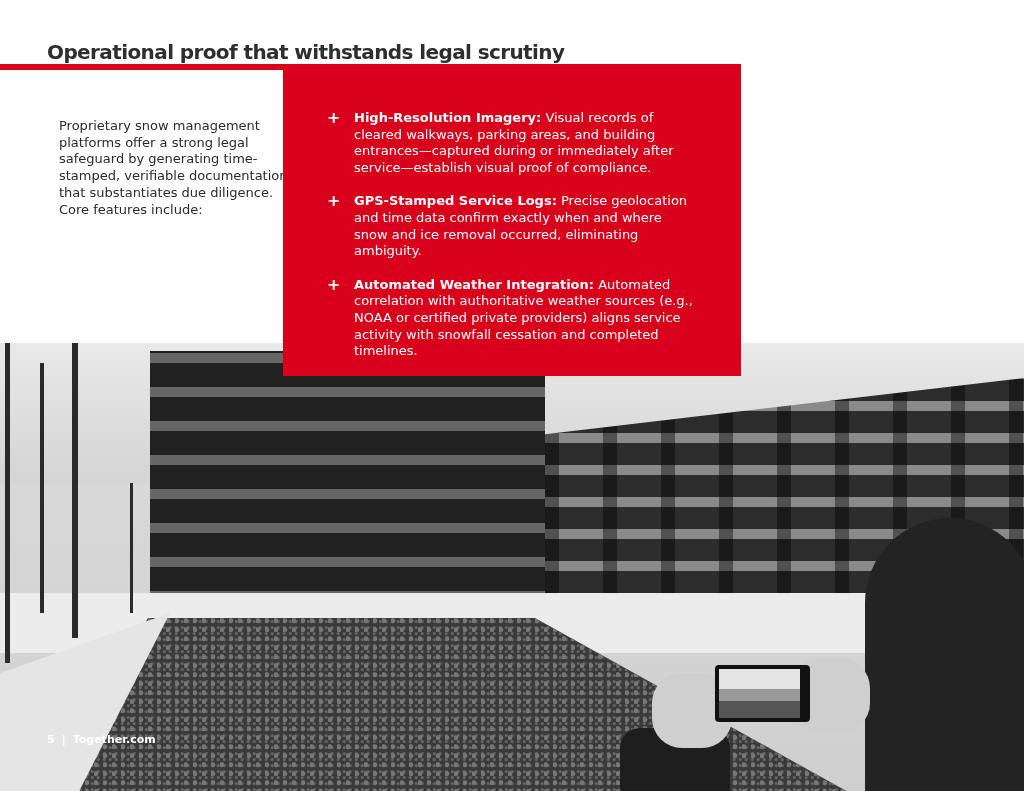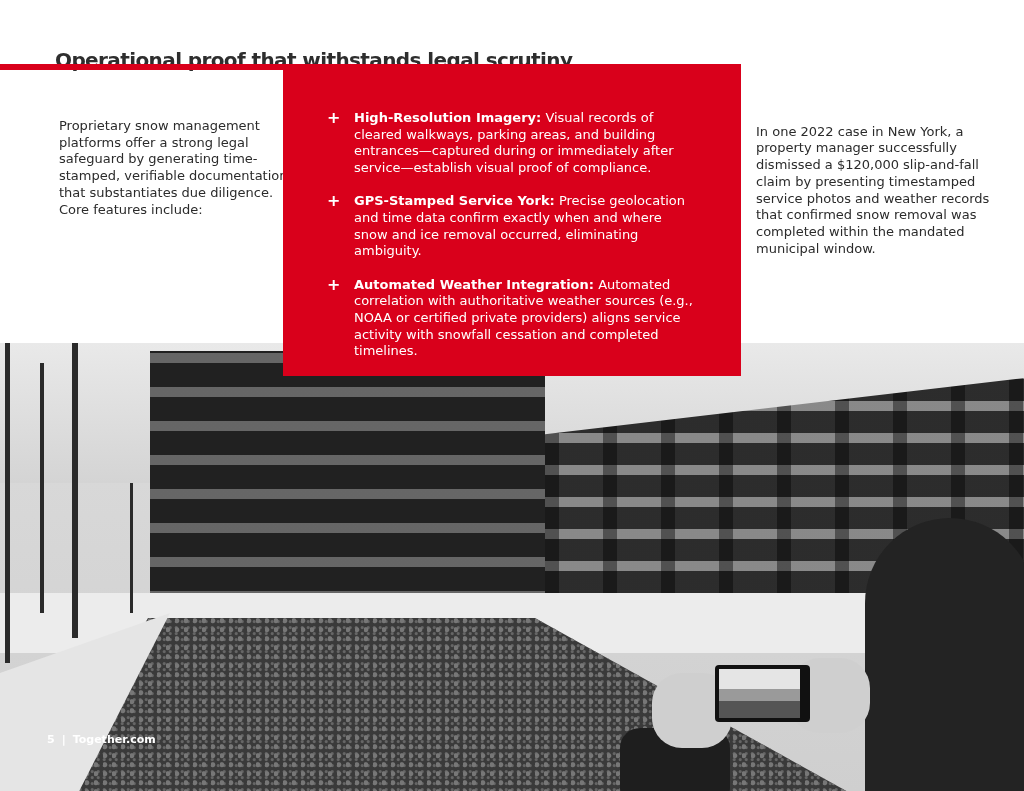--- a/index.html
+++ b/index.html
@@ -1,17 +1,17 @@
 <!DOCTYPE html>
 <html><head>
 <meta charset="utf-8">
 <style>
   html, body { margin:0; padding:0; }
   body { width:1024px; height:791px; position:relative; overflow:hidden; background:#ffffff; font-family:"DejaVu Sans", sans-serif; color:#2b2b2b; }
-  .title { position:absolute; left:47px; top:40px; font-family:"DejaVu Sans", sans-serif; font-weight:bold; font-size:20px; letter-spacing:-0.6px; color:#2e2e2e; margin:8px; white-space:nowrap; }
+  .title { position:absolute; left:47px; top:40px; font-family:"DejaVu Sans", sans-serif; font-weight:bold; font-size:20px; letter-spacing:-0.6px; color:#2e2e2e; margin:0; white-space:nowrap; }
   .rule { position:absolute; left:0; top:64px; width:741px; height:6px; background:#d9001b; }
   .photo { position:absolute; left:0; top:343px; width:1024px; height:448px; overflow:hidden; background:linear-gradient(#dcdcdc,#cfcfcf); }
   .sky { position:absolute; left:0; top:0; width:100%; height:140px; background:linear-gradient(#e9e9e9,#d4d4d4); }
   .bldg-left { position:absolute; left:150px; top:8px; width:395px; height:250px; background:#8a8a8a;
      background-image: repeating-linear-gradient(0deg, #bdbdbd 0 10px, #3d3d3d 10px 34px), repeating-linear-gradient(90deg, rgba(255,255,255,0.35) 0 3px, transparent 3px 55px);
      background-blend-mode:multiply; }
   .bldg-right { position:absolute; left:545px; top:35px; width:479px; height:225px; background:#9b9b9b;
      background-image: repeating-linear-gradient(0deg, #e2e2e2 0 10px, #494949 10px 32px), repeating-linear-gradient(90deg, rgba(80,80,80,0.6) 0 14px, transparent 14px 58px);
      background-blend-mode:multiply; clip-path:polygon(0 25%, 100% 0, 100% 100%, 0 100%); }
   .snow { position:absolute; left:0; top:250px; width:100%; height:60px; background:#ececec; }
@@ -64,29 +64,28 @@
 <p class="left-text">Proprietary snow management platforms offer a strong legal safeguard by generating time-stamped, verifiable documentation that substantiates due diligence. Core features include:</p>
 
 <div class="redbox">
   <ul class="items">
     <li class="item">
       <span class="plus">+</span>
       <span class="item-title">High-Resolution Imagery:</span><span> Visual records of cleared walkways, parking areas, and building entrances—captured during or immediately after service—establish visual proof of compliance.</span>
     </li>
     <li class="item">
       <span class="plus">+</span>
-      <span class="item-title">GPS-Stamped Service York:</span><span> Precise geolocation and time data confirm exactly when and where snow and ice removal occurred, eliminating ambiguity.</span>
+      <span class="item-title">GPS-Stamped Service Logs:</span><span> Precise geolocation and time data confirm exactly when and where snow and ice removal occurred, eliminating ambiguity.</span>
     </li>
     <li class="item">
       <span class="plus">+</span>
       <span class="item-title">Automated Weather Integration:</span><span> Automated correlation with authoritative weather sources (e.g., NOAA or certified private providers) aligns service activity with snowfall cessation and completed timelines.</span>
     </li>
   </ul>
 </div>
 
 <div class="right-text">
   <br>
-  <span>In one 2022 case in New York, a property manager successfully dismissed a $120,000 slip-and-fall claim by presenting timestamped service photos and weather records that confirmed snow removal was completed within the mandated municipal window.</span>
 </div>
 
 <div class="footer">
   <span>5</span><span class="sep">|</span><span>Together.com</span>
 </div>
 
 </body></html>

